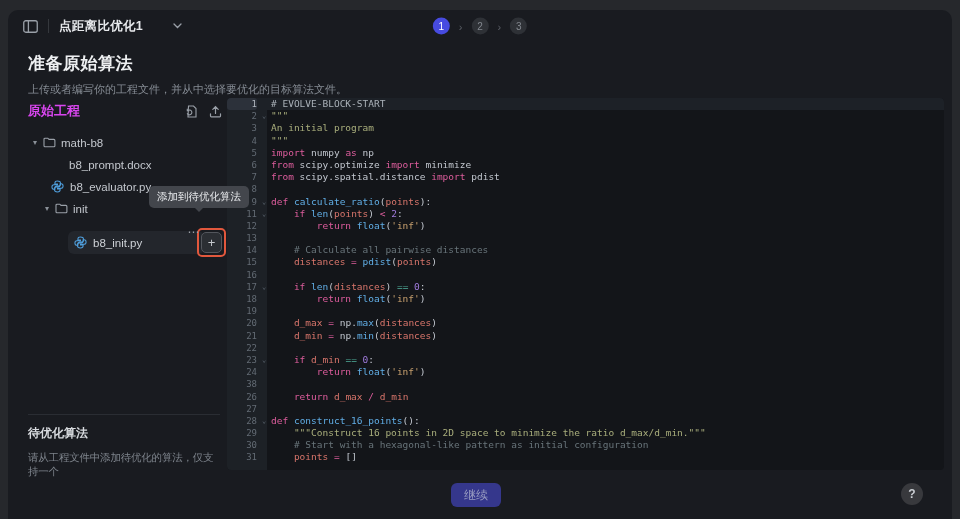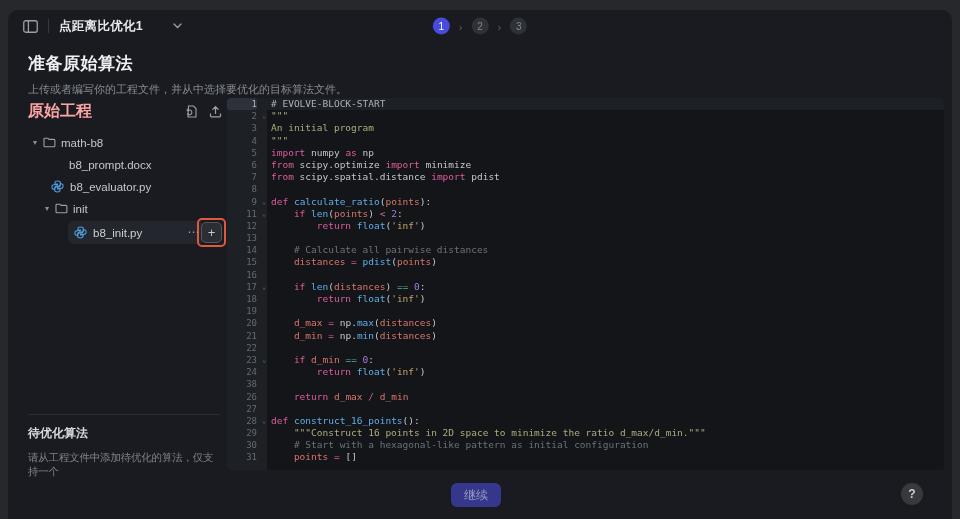--- a/index.html
+++ b/index.html
@@ -27,36 +27,36 @@
   .page-head { padding:10px 20px 0 20px; }
   .page-title { color:#edeff1; font-size:17px; font-weight:bold; letter-spacing:.5px; }
   .page-sub { color:#868c94; font-size:11px; margin-top:7px; }
 
   
   .main { position:absolute; top:88px; left:20px; right:8px; bottom:49px; display:flex; }
 
   
   .sidebar { position:relative; width:196px; flex:none; z-index:5; }
   .sb-header { display:flex; align-items:center; height:22px; margin-top:2px; }
-  .sb-header-label { color:#fca5a5; font-size:16px; font-weight:bold; flex:1; }
+  .sb-header-label { color:#d946ef; font-size:13px; font-weight:bold; flex:1; }
   .sb-icon-btn { width:18px; height:18px; display:flex; align-items:center; justify-content:center;
     margin-left:6px; cursor:pointer; border-radius:4px; }
 
   .tree { margin-top:10px; }
   .t-row { display:flex; align-items:center; height:21px; font-size:11.5px; color:#c3c7cd; cursor:pointer; }
   .t-caret { width:10px; display:flex; justify-content:center; color:#8a9098; font-size:8px; }
   .t-ficon { margin:0 5px 0 3px; display:flex; align-items:center; }
   .t-pyicon { margin-right:6px; display:flex; align-items:center; }
   .row-root { padding-left:2px; }
   .row-docx { padding-left:41px; margin-top:1px; }
   .row-py { padding-left:23px; margin-top:1px; }
   .row-init { padding-left:14px; margin-top:1px; }
 
   .sel-wrap { position:relative; margin-top:2px; height:24px; }
-  .sel-pill { position:absolute; left:40px; top:0; width:136px; height:23px; background:#23262c;
+  .sel-pill { position:absolute; left:40px; top:10px; width:136px; height:23px; background:#23262c;
     border-radius:6px; display:flex; align-items:center; padding-left:6px; font-size:11.5px; color:#cdd1d6; cursor:pointer; }
   .sel-label { flex:1; }
   .plus-outline { position:absolute; right:-22px; top:-3px; width:29px; height:29px;
     border:2px solid #e2583d; border-radius:5px; display:flex; align-items:center; justify-content:center; }
   .plus-btn { width:21px; height:21px; background:#2b2e33; border:1px solid #53565c; border-radius:5px;
     color:#c7cacf; font-size:13px; line-height:1; display:flex; align-items:center; justify-content:center; cursor:pointer; }
   .more-btn { position:absolute; left:158px; top:3px; width:16px; height:16px; color:#9aa0a7;
     font-size:12px; letter-spacing:1px; display:flex; align-items:center; justify-content:center; cursor:pointer; }
 
   .tooltip { position:absolute; left:121px; top:88px; background:#43464c; color:#e9ebee;
@@ -202,20 +202,21 @@
             </span>
             <span class="sel-label">b8_init.py</span>
             <span class="plus-outline">
               <span class="plus-btn">+</span>
             </span>
           </div>
           <span class="more-btn">⋯</span>
         </div>
       </div>
 
+      <div class="tooltip">添加到待优化算法</div>
 
       <div class="pending">
         <div class="pending-title">待优化算法</div>
         <div class="pending-desc">请从工程文件中添加待优化的算法，仅支持一个</div>
       </div>
     </div>
 
     <div class="editor">
       <div class="gutter-bg"></div>
       <div>

